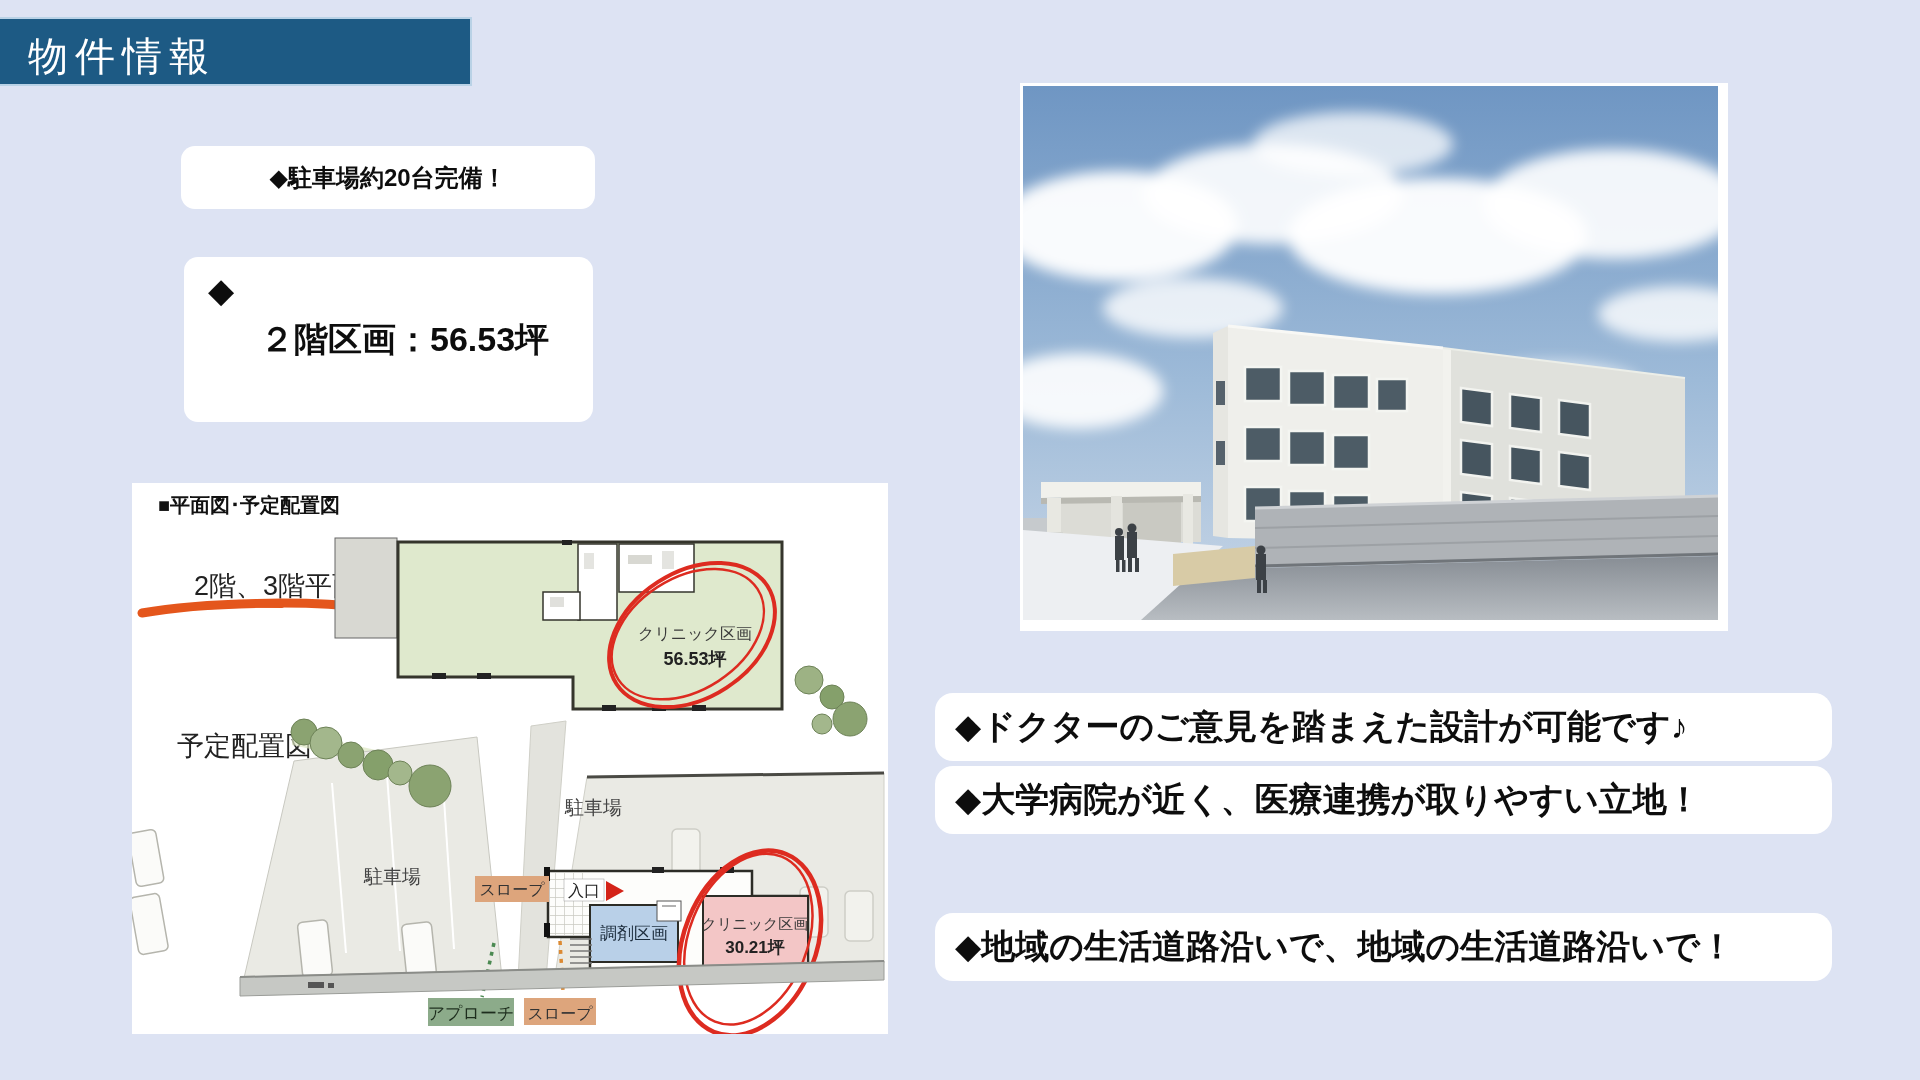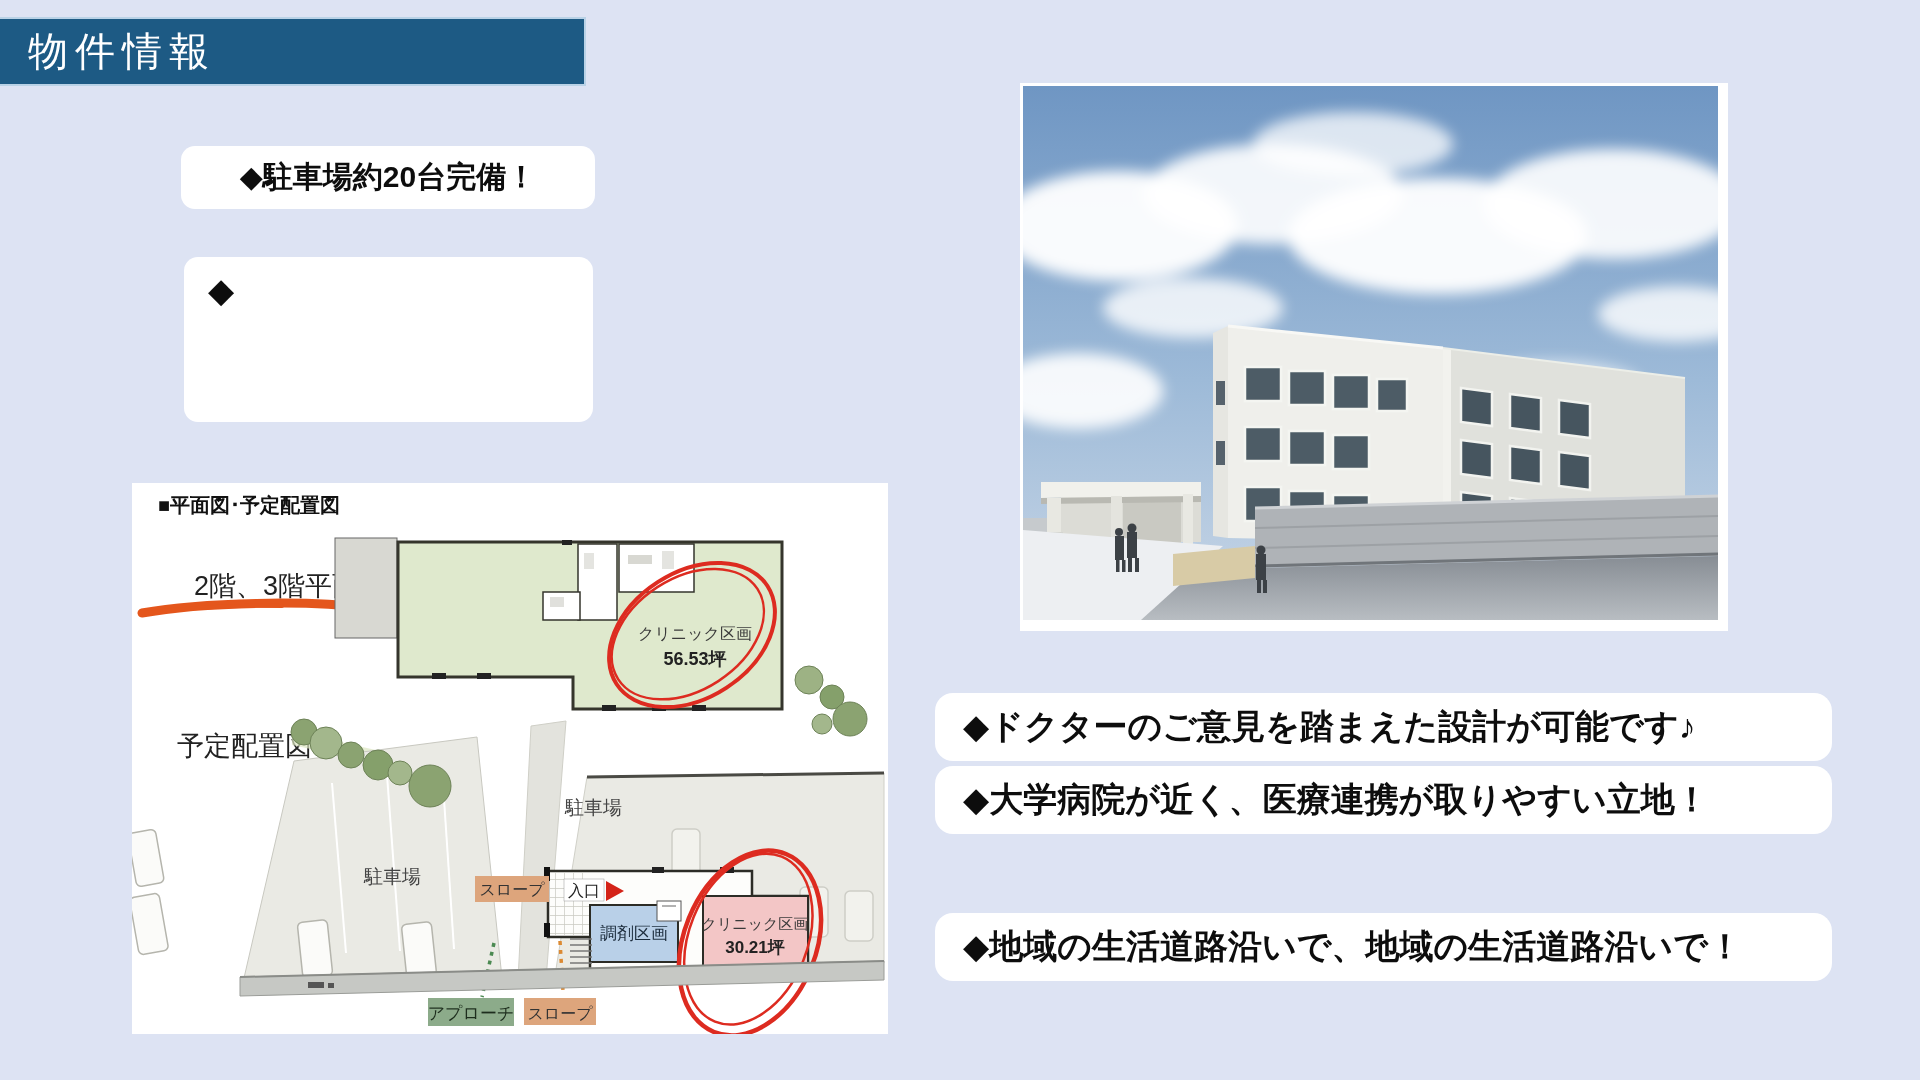--- a/index.html
+++ b/index.html
@@ -5,49 +5,49 @@
   html,body{margin:0;padding:0;}
   body{
     width:1920px;height:1080px;position:relative;overflow:hidden;
     background:#dde3f3;
     font-family:"Liberation Sans","DejaVu Sans",sans-serif;
     color:#111;
   }
   .abs{position:absolute;}
   
   .header-banner{
-    left:0;top:17px;width:586px;height:69px;
+    left:0;top:17px;width:472px;height:69px;
     background:#1d5a84;border:2px solid #b9d2e6;border-left:none;
-    box-sizing:border-box;display:flex;align-items:center;
+    box-sizing:border-box;display:flex;align-items:flex-end;
     color:#fff;font-size:40px;letter-spacing:7px;padding-left:28px;
   }
   
   .card{background:#fff;border-radius:14px;font-weight:700;color:#0d0d0d;}
   .card-parking{
     left:181px;top:146px;width:414px;height:63px;
-    display:flex;align-items:center;justify-content:center;font-size:30px;
+    display:flex;align-items:center;justify-content:center;font-size:24px;
   }
   .card-units{
     left:184px;top:257px;width:409px;height:165px;
     font-size:34px;box-sizing:border-box;padding:9px 0 0 24px;
   }
   .unit-row{display:flex;line-height:49px;}
   .unit-bullet{width:52px;flex:0 0 52px;}
   .unit-bullet.ghost{visibility:hidden;}
   
   .plan-panel{left:132px;top:483px;width:756px;height:551px;background:#fff;}
   
   .photo-frame{
     left:1020px;top:83px;width:695px;height:534px;background:#fff;
     padding:3px 10px 11px 3px;
   }
   
   .benefit{
     left:935px;width:897px;height:68px;background:#fff;border-radius:18px;
-    display:flex;align-items:center;box-sizing:border-box;padding-left:28px;
+    display:flex;align-items:center;box-sizing:border-box;padding-left:20px;
     font-size:34px;font-weight:700;color:#0d0d0d;
   }
   .benefit-1{top:693px;}
   .benefit-2{top:766px;}
   .benefit-3{top:913px;}
   svg text{font-family:"Liberation Sans","DejaVu Sans",sans-serif;}
 </style>
 </head>
 <body>
 
@@ -55,20 +55,24 @@
   <span>物件情報</span>
 </div>
 
 <div class="abs card card-parking">
   <span>◆駐車場約20台完備！</span>
 </div>
 
 <div class="abs card card-units">
   <div class="unit-row">
     <span class="unit-bullet">◆</span>
+  </div>
+  <div class="unit-row">
+    <span class="unit-bullet ghost">◆</span>
+    <span>２階区画：56.53坪</span>
   </div>
 </div>
 
 <div class="abs plan-panel">
 <svg width="756" height="551" viewBox="0 0 756 551">
   <defs>
     <pattern id="grid" width="9" height="9" patternUnits="userSpaceOnUse">
       <path d="M0 0H9M0 0V9" stroke="#c9c9c1" stroke-width="1.4" fill="none"></path>
     </pattern>
   </defs>

